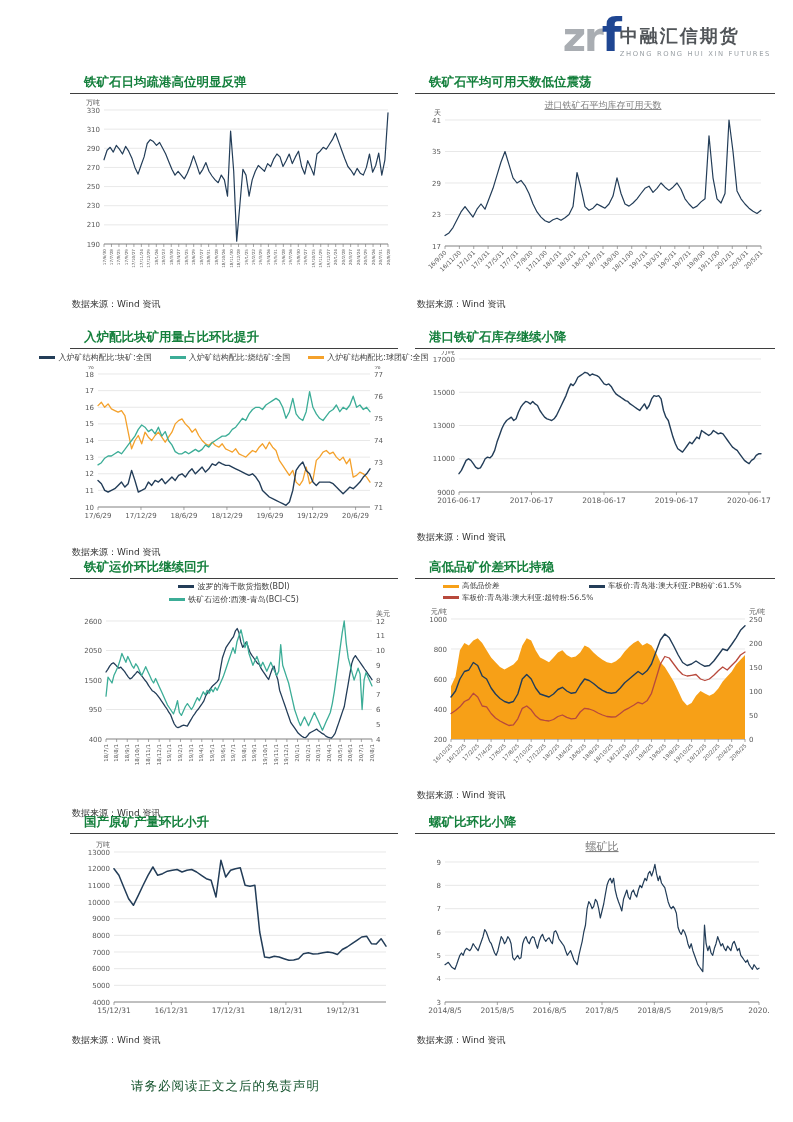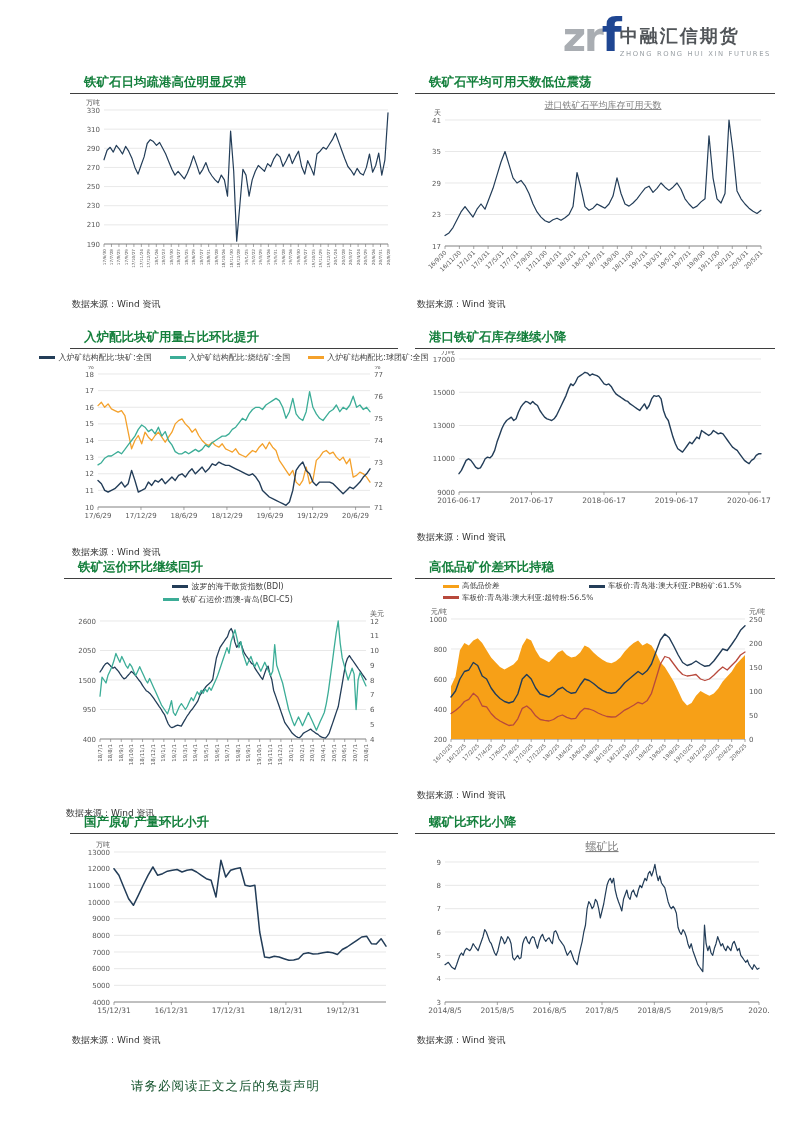--- a/index.html
+++ b/index.html
@@ -12,21 +12,21 @@
   .logo-f{font-size:46px;color:#1f4692;}
   .logo-text{display:flex;flex-direction:column;justify-content:center;}
   .logo-cn{font-size:18px;font-weight:bold;color:#515559;letter-spacing:2px;}
   .logo-en{font-size:6.8px;color:#9aa0a5;letter-spacing:1.6px;margin-top:2px;}
   
   .chart-block{position:absolute;}
   .b0{left:70px;top:74px;width:328px;}
   .b1{left:415px;top:74px;width:360px;}
   .b2{left:70px;top:329px;width:328px;}
   .b3{left:415px;top:329px;width:360px;}
-  .b4{left:64px;top:559px;width:328px;}
+  .b4{left:70px;top:559px;width:328px;}
   .b5{left:415px;top:559px;width:360px;}
   .b6{left:70px;top:814px;width:328px;}
   .b7{left:415px;top:814px;width:360px;}
   .chart-title{font-size:12.5px;font-weight:bold;color:#15803d;padding-left:14px;line-height:16px;}
   .title-rule{border-bottom:1.3px solid #3f3f3f;margin-top:3px;}
   .legend{display:flex;justify-content:center;align-items:center;gap:18px;font-size:8px;
           color:#404040;min-height:13px;margin-top:2px;}
   .legend.stack{flex-direction:column;gap:2px;min-height:24px;}
   .legend.grid{display:grid;grid-template-columns:44% 56%;justify-content:start;
                padding-left:28px;gap:1px 0;font-size:7.5px;min-height:22px;}

